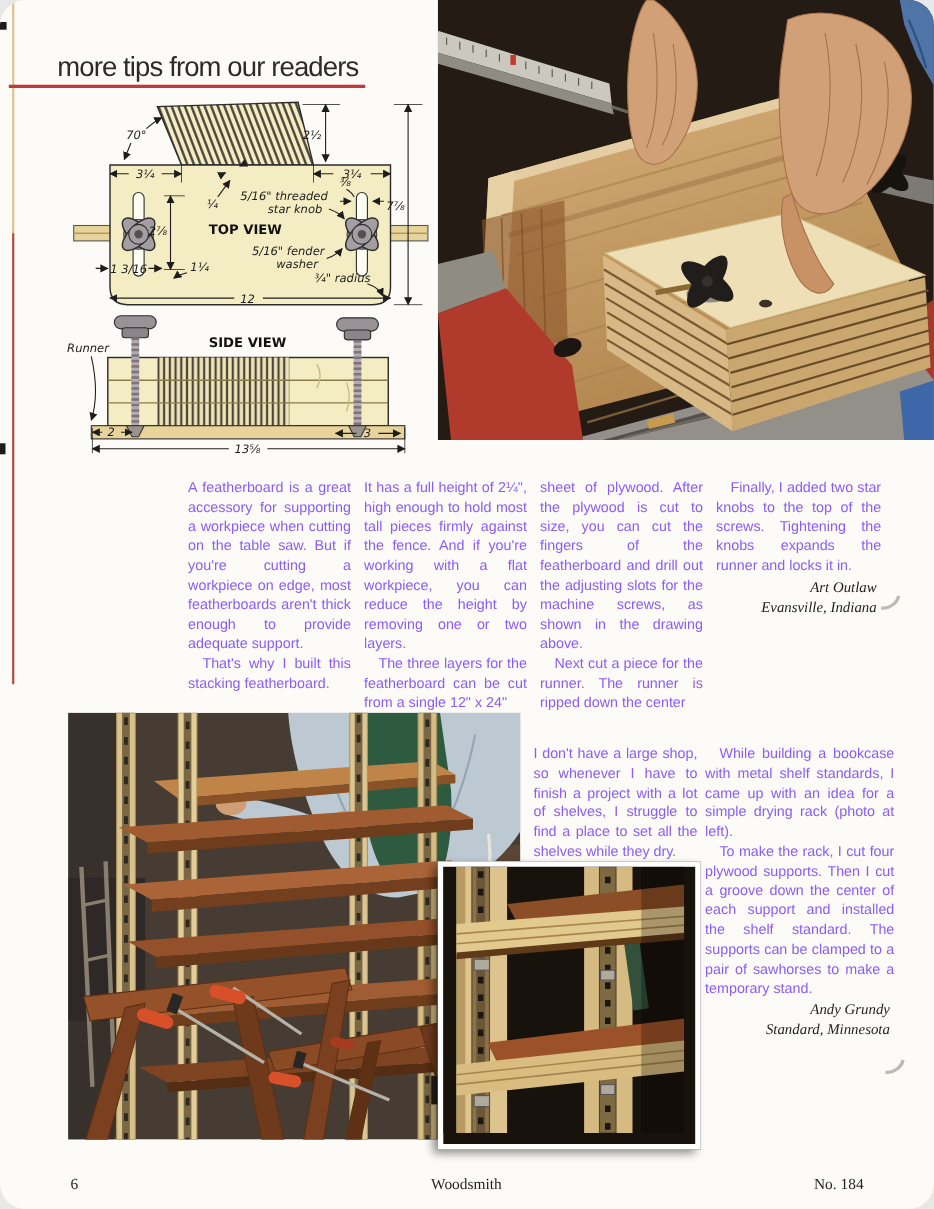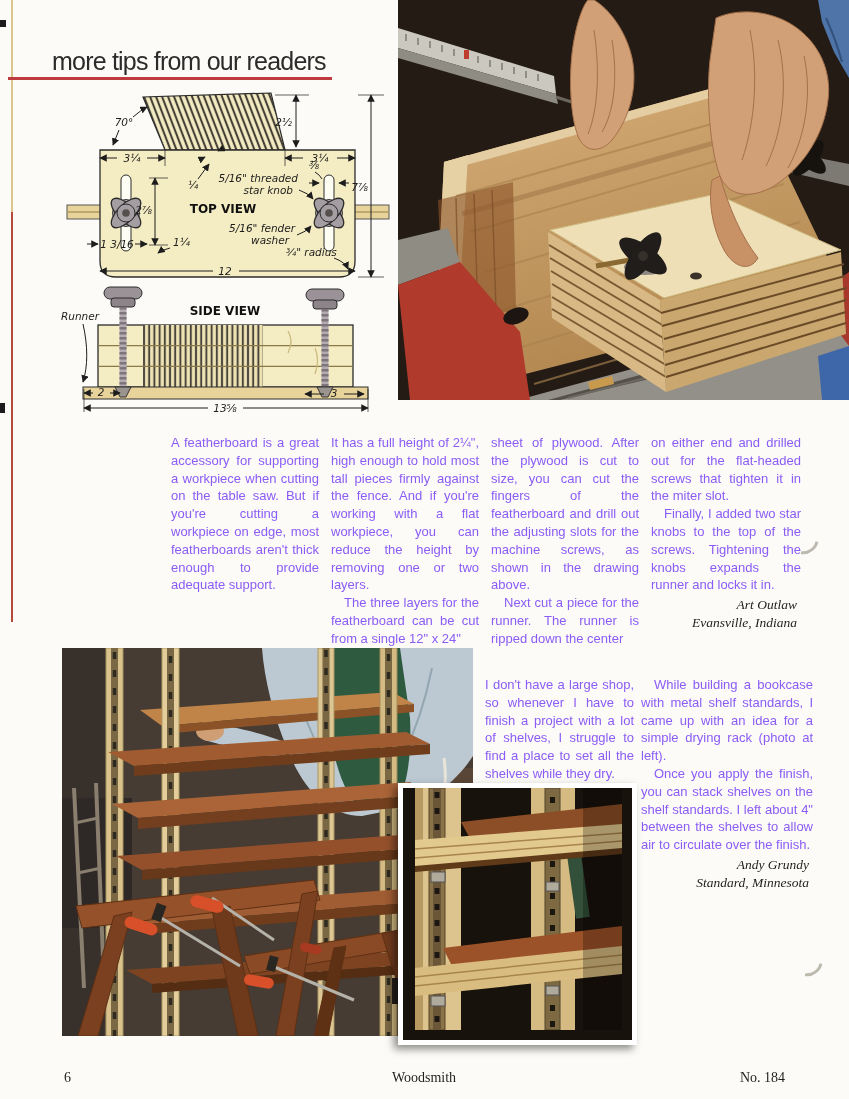--- a/index.html
+++ b/index.html
@@ -1,17 +1,17 @@
 <!DOCTYPE html>
 <html><head>
 <meta charset="utf-8">
 <style>
   html,body{margin:0;padding:0;background:#e8e8e8;}
   .page{position:relative;width:849px;height:1099px;background:#fcfbf7;overflow:hidden;
-        font-family:"Liberation Sans",sans-serif;}
+        font-family:"Liberation Sans",sans-serif;border-radius:23px;}
   .abs{position:absolute;}
   
   .header-title{position:absolute;left:52px;top:47px;font-size:25px;letter-spacing:-0.8px;color:#2b2b2b;}
   .header-underline{position:absolute;left:8px;top:77px;width:324px;height:3px;background:#bd3a3e;}
   
   .edge-tan{position:absolute;left:11px;top:0;width:2px;height:212px;background:#dcc48e;}
   .edge-red{position:absolute;left:11px;top:212px;width:2px;height:410px;background:#b44a3a;}
   .tick1{position:absolute;left:0;top:20px;width:6px;height:7px;background:#1c1c1c;}
   .tick2{position:absolute;left:0;top:403px;width:5px;height:10px;background:#1c1c1c;}
   .crescent{position:absolute;width:24px;height:22px;border-radius:50%;
@@ -283,31 +283,31 @@
       <path d="M196,30 C202,70 200,110 190,134 M214,40 C220,78 216,112 204,132" stroke="#a5704a" fill="none"></path>
       <path d="M318,18 C340,8 372,10 396,26 C420,42 434,70 430,100 C426,136 404,168 376,186 C352,200 330,196 322,176 C312,150 308,96 312,60 Z" fill="#d2a076" stroke="#a5704a"></path>
       <path d="M352,30 C360,70 358,120 344,160 M380,40 C390,80 386,130 368,166 M406,56 C414,92 408,136 390,168" stroke="#a5704a" fill="none"></path>
       <path d="M322,176 C330,206 344,238 360,258 C352,272 336,268 326,250 C314,228 310,200 314,180 Z" fill="#c89166" stroke="#a5704a"></path>
     </g>
   </svg>
 
   <div class="cols" style="left:171px;top:434px;width:630px;">
     <div class="col" style="width:148px;">
       <p>A featherboard is a great accessory for supporting a workpiece when cutting on the table saw. But if you're cutting a workpiece on edge, most featherboards aren't thick enough to provide adequate support.</p>
+      <p class="ind">That's why I built this stacking featherboard.</p>
     </div>
     <div class="col" style="width:148px;">
       <p>It has a full height of 2¼", high enough to hold most tall pieces firmly against the fence. And if you're working with a flat workpiece, you can reduce the height by removing one or two layers.</p>
       <p class="ind">The three layers for the featherboard can be cut from a single 12" x 24"</p>
     </div>
     <div class="col" style="width:148px;">
       <p>sheet of plywood. After the plywood is cut to size, you can cut the fingers of the featherboard and drill out the adjusting slots for the machine screws, as shown in the drawing above.</p>
       <p class="ind">Next cut a piece for the runner. The runner is ripped down the center</p>
     </div>
     <div class="col" style="width:150px;">
-      <p>on either end and drilled out for the flat-headed screws that tighten it in the miter slot.</p>
       <p class="ind">Finally, I added two star knobs to the top of the screws. Tightening the knobs expands the runner and locks it in.</p>
       <div class="attr">Art Outlaw</div>
       <div class="attr" style="margin-top:0;">Evansville, Indiana</div>
     </div>
   </div>
 
   <svg class="abs" style="left:62px;top:648px;" width="411" height="388" viewBox="0 0 411 388">
     <rect width="411" height="388" fill="#463c34"></rect>
     <polygon points="0,0 60,0 42,388 0,388" fill="#37302b"></polygon>
     <rect x="0" y="150" width="70" height="130" fill="#2e2926"></rect>
@@ -433,21 +433,21 @@
   </div>
 
   <div class="abs" style="left:485px;top:676px;width:149px;">
     <div class="col" style="width:149px;">
       <p>I don't have a large shop, so whenever I have to finish a project with a lot of shelves, I struggle to find a place to set all the shelves while they dry.</p>
     </div>
   </div>
   <div class="abs" style="left:641px;top:676px;width:172px;">
     <div class="col" style="width:172px;">
       <p class="ind">While building a bookcase with metal shelf standards, I came up with an idea for a simple drying rack (photo at left).</p>
-      <p class="ind">Once you apply the finish, you can stack shelves on the shelf standards. I left about 4" between the shelves to allow air to circulate over the finish.</p>
+      <p class="ind">To make the rack, I cut four plywood supports. Then I cut a groove down the center of each support and installed the shelf standard. The supports can be clamped to a pair of sawhorses to make a temporary stand.</p>
       <div class="attr">Andy Grundy</div>
       <div class="attr" style="margin-top:0;">Standard, Minnesota</div>
     </div>
   </div>
 
   <div class="footer-item" style="left:64px;">6</div>
   <div class="footer-item" style="left:344px;width:160px;text-align:center;">Woodsmith</div>
   <div class="footer-item" style="left:740px;">No. 184</div>
 
 </div>

